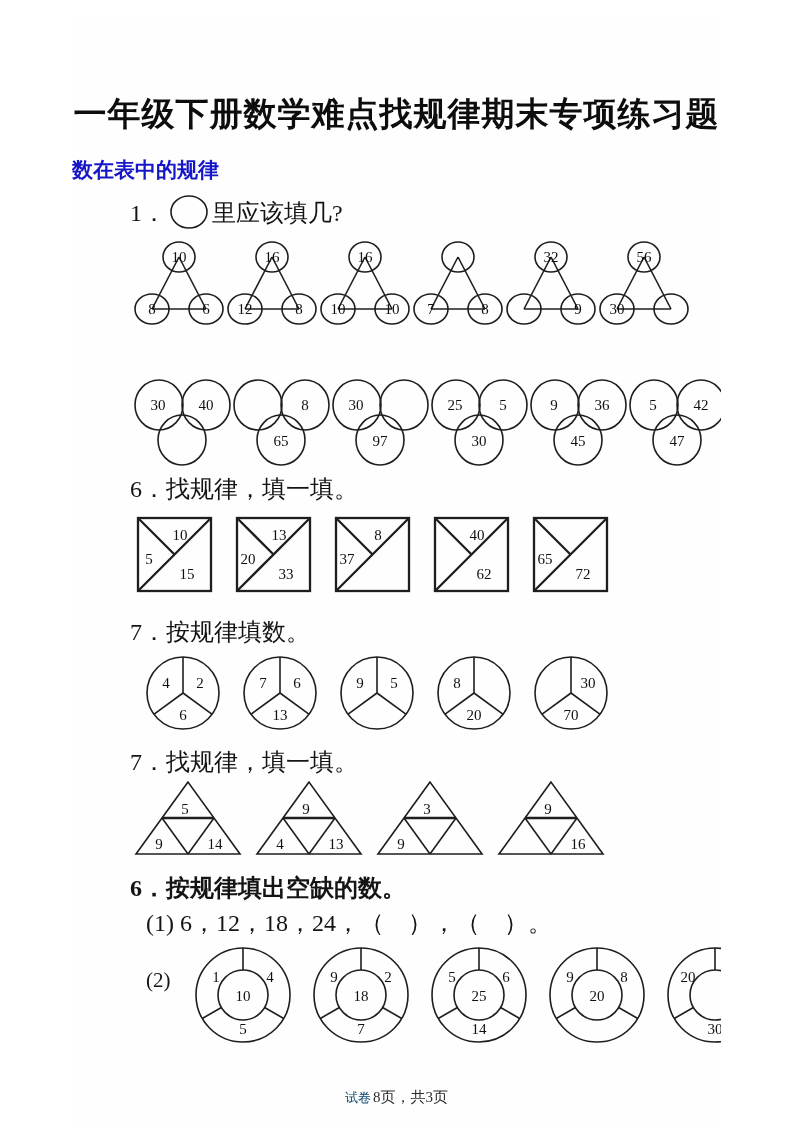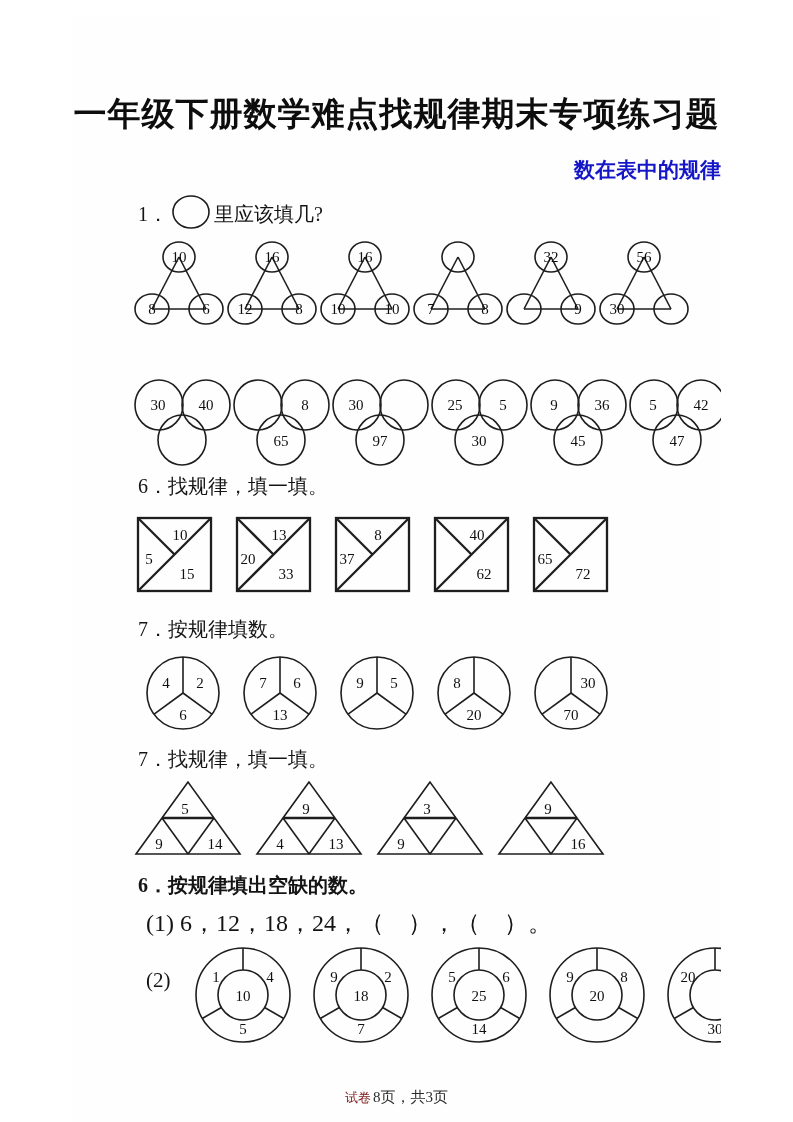--- a/index.html
+++ b/index.html
@@ -8,40 +8,40 @@
     font-family:"Liberation Serif","DejaVu Serif",serif; color:#141414;
     overflow:hidden; margin:16px auto;
   }
   .title {
     position:absolute; top:76px; left:0; right:0; margin:0;
     text-align:center; font-size:33px; font-weight:bold; color:#0d0d0d;
     letter-spacing:1px;
   }
   .subtitle {
     position:absolute; top:140px; left:0; right:0; margin:0;
-    text-align:right; font-size:21px; font-weight:bold; color:#1616c9;
+    text-align:left; font-size:21px; font-weight:bold; color:#1616c9;
   }
   .qline {
-    position:absolute; left:66px; font-size:20px; color:#141414;
+    position:absolute; left:58px; font-size:24px; color:#141414;
     white-space:nowrap;
   }
   .inline-circle { vertical-align:-9px; margin:0 2px; }
   .inline-circle ellipse { stroke:#1c1c1c; stroke-width:1.6; fill:none; }
   .row { position:absolute; display:flex; align-items:flex-end; }
   .row svg { display:block; flex:none; }
   .sublabel { position:absolute; font-size:21px; }
   svg text {
     font-family:"Liberation Serif","DejaVu Serif",serif;
     font-size:15px; fill:#101010; text-anchor:middle;
   }
   .footer {
     position:absolute; top:1072px; left:0; right:0; text-align:center;
     font-size:15px; color:#2b2b2b;
   }
-  .footer .faint { color:#7f1d1d; font-size:13px; margin-right:2px; }
+  .footer .faint { color:#0c4a6e; font-size:13px; margin-right:2px; }
 </style>
 </head>
 <body>
 
 <div class="page">
 
   <h1 class="title">一年级下册数学难点找规律期末专项练习题</h1>
   <h2 class="subtitle">数在表中的规律</h2>
 
   <div class="qline" style="top:178px;">

